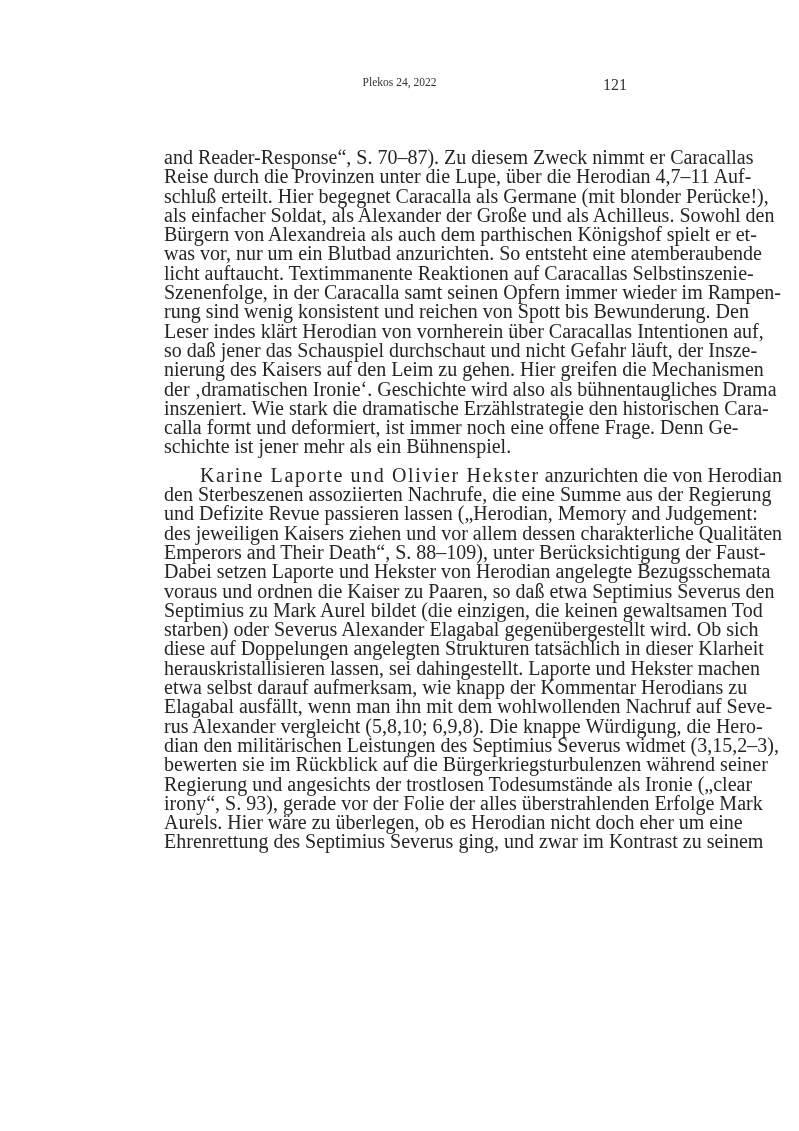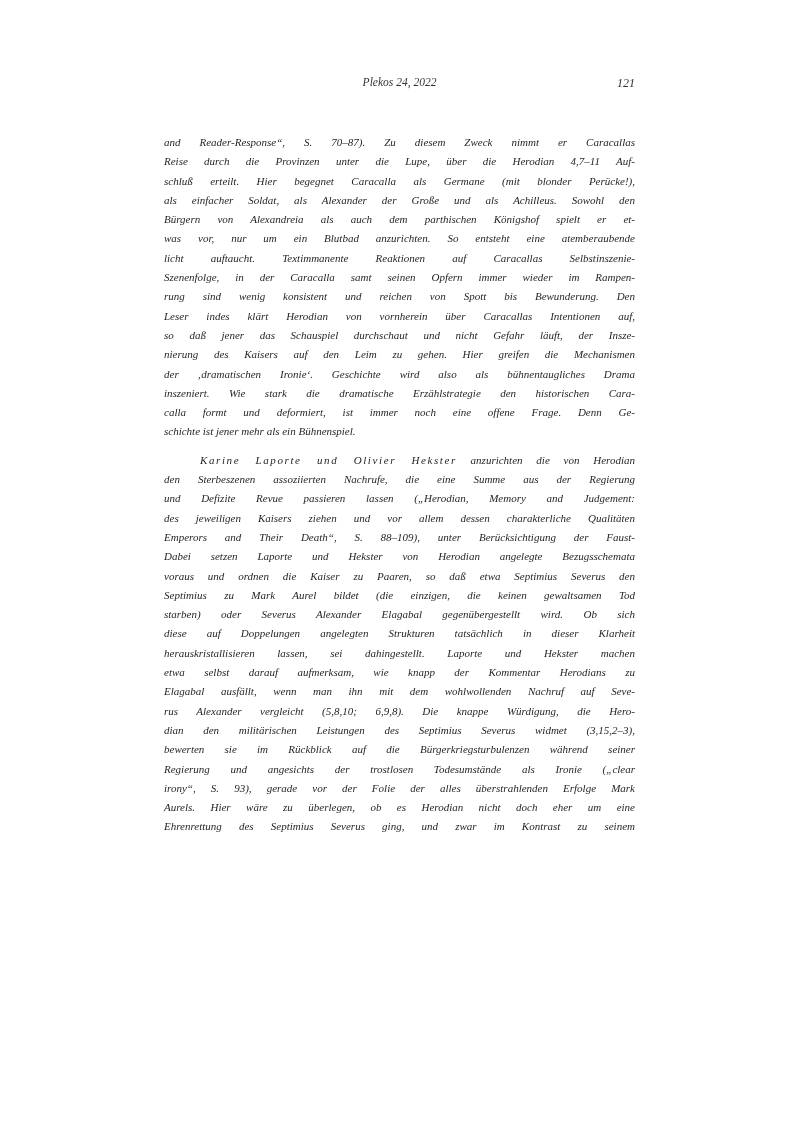--- a/index.html
+++ b/index.html
@@ -1,26 +1,26 @@
 <!DOCTYPE html>
 <html><head>
 <meta charset="utf-8">
 <style>
   html, body { margin: 0; padding: 0; background: #ffffff; }
   body { width: 799px; height: 1131px; position: relative; overflow: hidden; }
-  .page { position: absolute; left: 0; top: 0; width: 799px; height: 1131px; background: #fff; font-style: italic; }
+  .page { position: absolute; left: 0; top: 0; width: 799px; height: 1131px; background: #fff; }
   .running-head {
     position: absolute; top: 76px; left: 164px; width: 471px; height: 16px;
     font-family: "Liberation Serif", "DejaVu Serif", serif; font-size: 11.5px; color: #333;
   }
   .running-title { position: absolute; left: 0; width: 471px; text-align: center; top: 0; }
-  .page-number { position: absolute; right: 0; top: 0; font-size: 12px; }
+  .page-number { position: absolute; right: 8px; top: 0; font-size: 16px; }
   .body-text {
-    position: absolute; left: 164px; top: 133px; width: 471px;
-    font-family: "Liberation Serif", "DejaVu Serif", serif; font-size: 11px; color: #262626;
+    position: absolute; left: 164px; top: 148px; width: 471px;
+    font-family: "Liberation Serif", "DejaVu Serif", serif; font-size: 20px; color: #262626;
   }
   .para { margin: 0; }
   .para + .para { margin-top: 9px; }
   .line {
     display: block; height: 19.3px; line-height: 19.3px; white-space: nowrap;
     text-align: justify; text-align-last: justify; overflow: visible;
   }
   .line.last { text-align-last: left; }
   .spaced { letter-spacing: 1.6px; margin-left: 36px; }
 </style>

